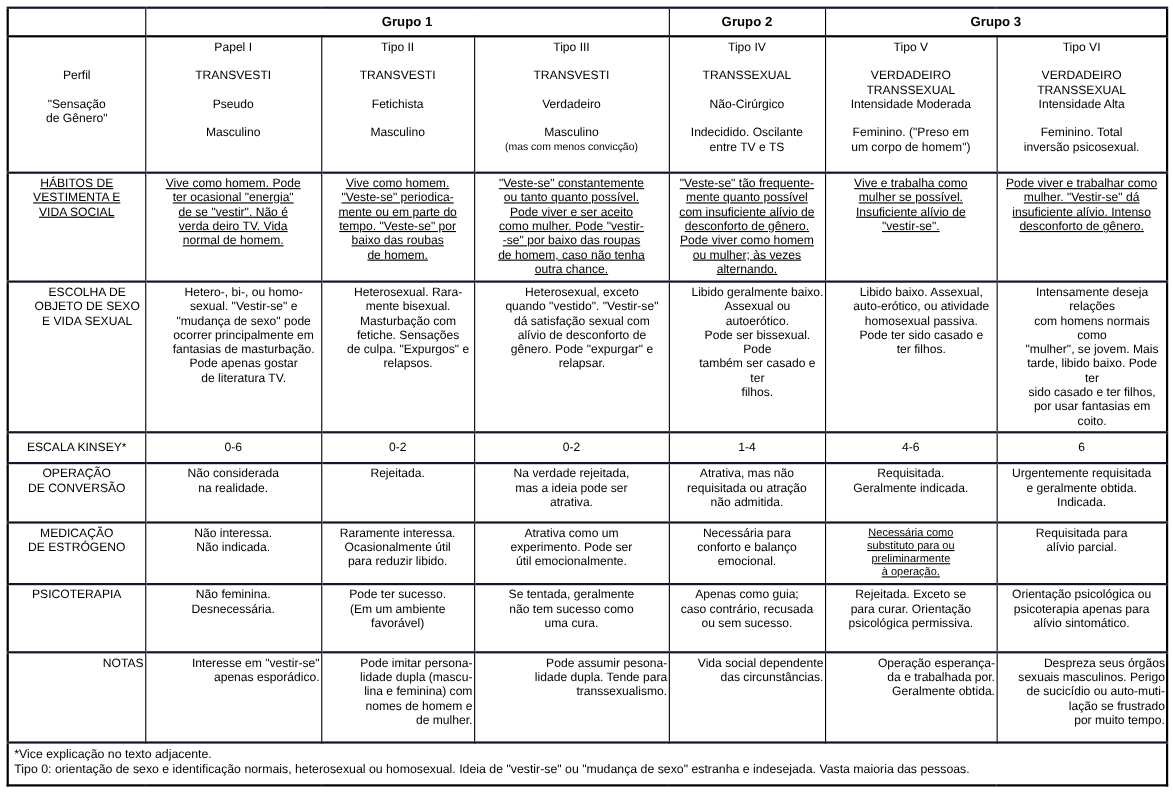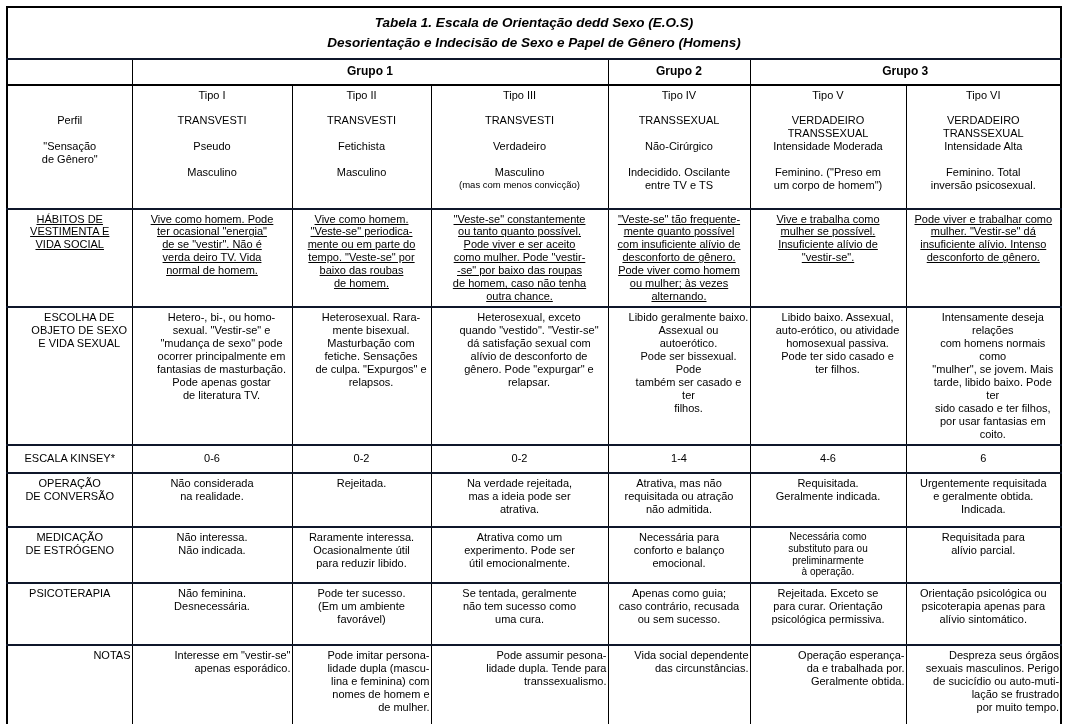--- a/index.html
+++ b/index.html
@@ -15,63 +15,57 @@
   tr.group-row td{font-weight:bold;font-size:12px;height:18px;vertical-align:middle;
      white-space:normal;border-bottom:2px solid #000;}
   tr.r-perfil td{height:116px;}
   tr.r-habitos td{height:88px;text-decoration:underline;}
   tr.r-escolha td{height:106px;padding-left:20px;}
   tr.r-kinsey td{height:20px;vertical-align:middle;}
   tr.r-operacao td{height:46px;}
   tr.r-medicacao td{height:48px;}
   tr.r-psico td{height:54px;}
   tr.r-notas td{height:74px;text-align:right;}
-  td.small{font-size:10px;}
+  td.small{font-size:10px;text-decoration:underline;}
   .note{display:block;font-size:9.5px;white-space:pre-line;}
   tr.foot td{text-align:left;white-space:normal;font-size:11.2px;
      padding:3px 5px 4px;height:30px;line-height:1.25;}
 </style>
 </head>
 <body>
 
 <div class="page">
   <table class="eos">
     <colgroup>
       <col style="width:125px">
         <col style="width:160px">
         <col style="width:139px">
       <col style="width:177px">
         <col style="width:142px">
         <col style="width:156px">
       <col style="width:155px">
     </colgroup>
 
     <tbody>
-        <tr class="title-row">
-      <td colspan="7">
-        <div class="t1">Tabela 1. Escala de Orientação dedd Sexo (E.O.S)</div>
-        <div class="t2">Desorientação e Indecisão de Sexo e Papel de Gênero (Homens)</div>
-      </td>
-    </tr>
 
     <tr class="group-row hsep">
       <td></td>
       <td colspan="3">Grupo 1</td>
       <td>Grupo 2</td>
       <td colspan="2">Grupo 3</td>
     </tr>
 
     <tr class="r-perfil">
       <td>
 
 Perfil
 
 "Sensação
 de Gênero"</td>
-      <td>Tipo I
+      <td>Papel I
 
 TRANSVESTI
 
 Pseudo
 
 Masculino</td>
       <td>Tipo II
 
 TRANSVESTI
 

